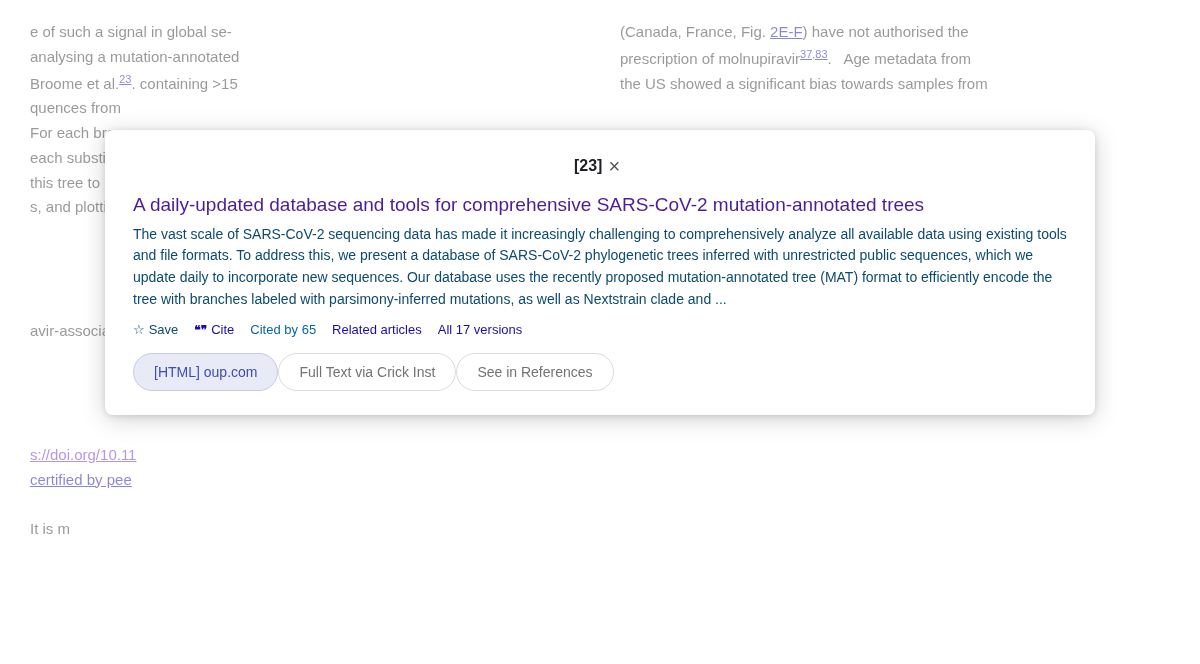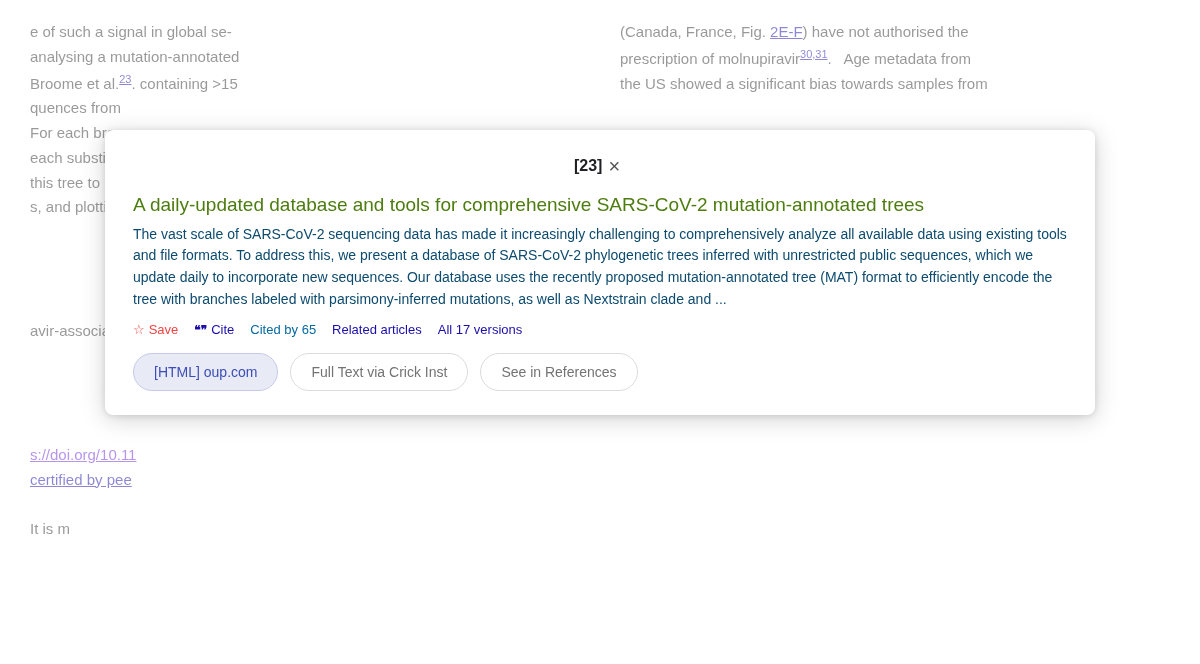--- a/index.html
+++ b/index.html
@@ -85,21 +85,21 @@
       cursor: pointer;
       background: none;
       border: none;
       line-height: 1;
       padding: 2px 6px;
     }
 
     .modal-title {
       font-size: 19px;
       font-weight: 400;
-      color: #4d7c0f;
+      color: #4c1d95;
       text-decoration: none;
       display: block;
       margin-bottom: 6px;
       cursor: pointer;
       line-height: 1.35;
     }
 
     .modal-authors {
       font-size: 13px;
       color: #202124;
@@ -115,21 +115,21 @@
 
     .modal-actions {
       display: flex;
       align-items: center;
       gap: 16px;
       margin-bottom: 16px;
       font-size: 13px;
     }
 
     .action-save {
-      color: #ef4444;
+      color: #0c4a6e;
       text-decoration: none;
       cursor: pointer;
       display: flex;
       align-items: center;
       gap: 4px;
     }
 
     .action-cite {
       color: #1a0dab;
       text-decoration: none;
@@ -153,21 +153,21 @@
 
     .action-versions {
       color: #1a0dab;
       text-decoration: none;
       cursor: pointer;
       text-align: center;
     }
 
     .modal-buttons {
       display: flex;
-      gap: 12px;
+      gap: 0;
     }
 
     .btn {
       border: 1.5px solid #dadce0;
       border-radius: 20px;
       background: #fff;
       padding: 10px 20px;
       font-size: 14px;
       cursor: pointer;
       color: #737373;
@@ -206,21 +206,21 @@
       <br><br><br><br>
       <span style="color:#6d28d9; text-decoration:underline;">s://doi.org/10.11</span><br>
       <span style="color:#1a0dab; text-decoration:underline;">certified by pee</span><br>
       <br>
       It is m
     </div>
   </div>
   <div class="bg-col">
     <div class="bg-text-content">
       (Canada, France, Fig. <span class="bg-link">2E-F</span>) have not authorised the<br>
-      prescription of molnupiravir<sup class="bg-link">30,31</sup>.&nbsp;&nbsp; Age metadata from<br>
+      prescription of molnupiravir<sup class="bg-link">37,83</sup>.&nbsp;&nbsp; Age metadata from<br>
       the US showed a significant bias towards samples from<br>
       <br>
       &nbsp;&nbsp;&nbsp;&nbsp;&nbsp;&nbsp;&nbsp;&nbsp;&nbsp;&nbsp;&nbsp;&nbsp;&nbsp;&nbsp;&nbsp;&nbsp;&nbsp;&nbsp;&nbsp;&nbsp;&nbsp;&nbsp;&nbsp;&nbsp;&nbsp;&nbsp;&nbsp;&nbsp;&nbsp;&nbsp;&nbsp;&nbsp;&nbsp;&nbsp;&nbsp;&nbsp;&nbsp;&nbsp;&nbsp;&nbsp;&nbsp;&nbsp;&nbsp;&nbsp;&nbsp;&nbsp;&nbsp;&nbsp;&nbsp;&nbsp;&nbsp;&nbsp;&nbsp;&nbsp;&nbsp;&nbsp;&nbsp;&nbsp;&nbsp;&nbsp;&nbsp;&nbsp;&nbsp;&nbsp;&nbsp;&nbsp;&nbsp;&nbsp;&nbsp;&nbsp;&nbsp;&nbsp;&nbsp;&nbsp;&nbsp;&nbsp;&nbsp;s<br>
       &nbsp;&nbsp;&nbsp;&nbsp;&nbsp;&nbsp;&nbsp;&nbsp;&nbsp;&nbsp;&nbsp;&nbsp;&nbsp;&nbsp;&nbsp;&nbsp;&nbsp;&nbsp;&nbsp;&nbsp;&nbsp;&nbsp;&nbsp;&nbsp;&nbsp;&nbsp;&nbsp;&nbsp;&nbsp;&nbsp;&nbsp;&nbsp;&nbsp;&nbsp;&nbsp;&nbsp;&nbsp;&nbsp;&nbsp;&nbsp;&nbsp;&nbsp;&nbsp;&nbsp;&nbsp;&nbsp;&nbsp;&nbsp;&nbsp;&nbsp;&nbsp;&nbsp;&nbsp;&nbsp;&nbsp;&nbsp;&nbsp;&nbsp;&nbsp;&nbsp;&nbsp;&nbsp;&nbsp;&nbsp;&nbsp;&nbsp;&nbsp;&nbsp;&nbsp;&nbsp;&nbsp;&nbsp;&nbsp;&nbsp;&nbsp;&nbsp;&nbsp;e<br>
       &nbsp;&nbsp;&nbsp;&nbsp;&nbsp;&nbsp;&nbsp;&nbsp;&nbsp;&nbsp;&nbsp;&nbsp;&nbsp;&nbsp;&nbsp;&nbsp;&nbsp;&nbsp;&nbsp;&nbsp;&nbsp;&nbsp;&nbsp;&nbsp;&nbsp;&nbsp;&nbsp;&nbsp;&nbsp;&nbsp;&nbsp;&nbsp;&nbsp;&nbsp;&nbsp;&nbsp;&nbsp;&nbsp;&nbsp;&nbsp;&nbsp;&nbsp;&nbsp;&nbsp;&nbsp;&nbsp;&nbsp;&nbsp;&nbsp;&nbsp;&nbsp;&nbsp;&nbsp;&nbsp;&nbsp;&nbsp;&nbsp;&nbsp;&nbsp;&nbsp;&nbsp;&nbsp;&nbsp;&nbsp;&nbsp;&nbsp;&nbsp;&nbsp;&nbsp;&nbsp;&nbsp;&nbsp;&nbsp;&nbsp;&nbsp;&nbsp;&nbsp;t<br>
       &nbsp;&nbsp;&nbsp;&nbsp;&nbsp;&nbsp;&nbsp;&nbsp;&nbsp;&nbsp;&nbsp;&nbsp;&nbsp;&nbsp;&nbsp;&nbsp;&nbsp;&nbsp;&nbsp;&nbsp;&nbsp;&nbsp;&nbsp;&nbsp;&nbsp;&nbsp;&nbsp;&nbsp;&nbsp;&nbsp;&nbsp;&nbsp;&nbsp;&nbsp;&nbsp;&nbsp;&nbsp;&nbsp;&nbsp;&nbsp;&nbsp;&nbsp;&nbsp;&nbsp;&nbsp;&nbsp;&nbsp;&nbsp;&nbsp;&nbsp;&nbsp;&nbsp;&nbsp;&nbsp;&nbsp;&nbsp;&nbsp;&nbsp;&nbsp;&nbsp;&nbsp;&nbsp;&nbsp;&nbsp;&nbsp;&nbsp;&nbsp;&nbsp;&nbsp;&nbsp;&nbsp;&nbsp;&nbsp;&nbsp;&nbsp;&nbsp;&nbsp;h<br>
       &nbsp;&nbsp;&nbsp;&nbsp;&nbsp;&nbsp;&nbsp;&nbsp;&nbsp;&nbsp;&nbsp;&nbsp;&nbsp;&nbsp;&nbsp;&nbsp;&nbsp;&nbsp;&nbsp;&nbsp;&nbsp;&nbsp;&nbsp;&nbsp;&nbsp;&nbsp;&nbsp;&nbsp;&nbsp;&nbsp;&nbsp;&nbsp;&nbsp;&nbsp;&nbsp;&nbsp;&nbsp;&nbsp;&nbsp;&nbsp;&nbsp;&nbsp;&nbsp;&nbsp;&nbsp;&nbsp;&nbsp;&nbsp;&nbsp;&nbsp;&nbsp;&nbsp;&nbsp;&nbsp;&nbsp;&nbsp;&nbsp;&nbsp;&nbsp;&nbsp;&nbsp;&nbsp;&nbsp;&nbsp;&nbsp;&nbsp;&nbsp;&nbsp;&nbsp;&nbsp;&nbsp;&nbsp;&nbsp;&nbsp;&nbsp;&nbsp;&nbsp;n<br>
       &nbsp;&nbsp;&nbsp;&nbsp;&nbsp;&nbsp;&nbsp;&nbsp;&nbsp;&nbsp;&nbsp;&nbsp;&nbsp;&nbsp;&nbsp;&nbsp;&nbsp;&nbsp;&nbsp;&nbsp;&nbsp;&nbsp;&nbsp;&nbsp;&nbsp;&nbsp;&nbsp;&nbsp;&nbsp;&nbsp;&nbsp;&nbsp;&nbsp;&nbsp;&nbsp;&nbsp;&nbsp;&nbsp;&nbsp;&nbsp;&nbsp;&nbsp;&nbsp;&nbsp;&nbsp;&nbsp;&nbsp;&nbsp;&nbsp;&nbsp;&nbsp;&nbsp;&nbsp;&nbsp;&nbsp;&nbsp;&nbsp;&nbsp;&nbsp;&nbsp;&nbsp;&nbsp;&nbsp;&nbsp;&nbsp;&nbsp;&nbsp;&nbsp;&nbsp;&nbsp;&nbsp;&nbsp;&nbsp;&nbsp;&nbsp;&nbsp;&nbsp;2
     </div>
   </div>

